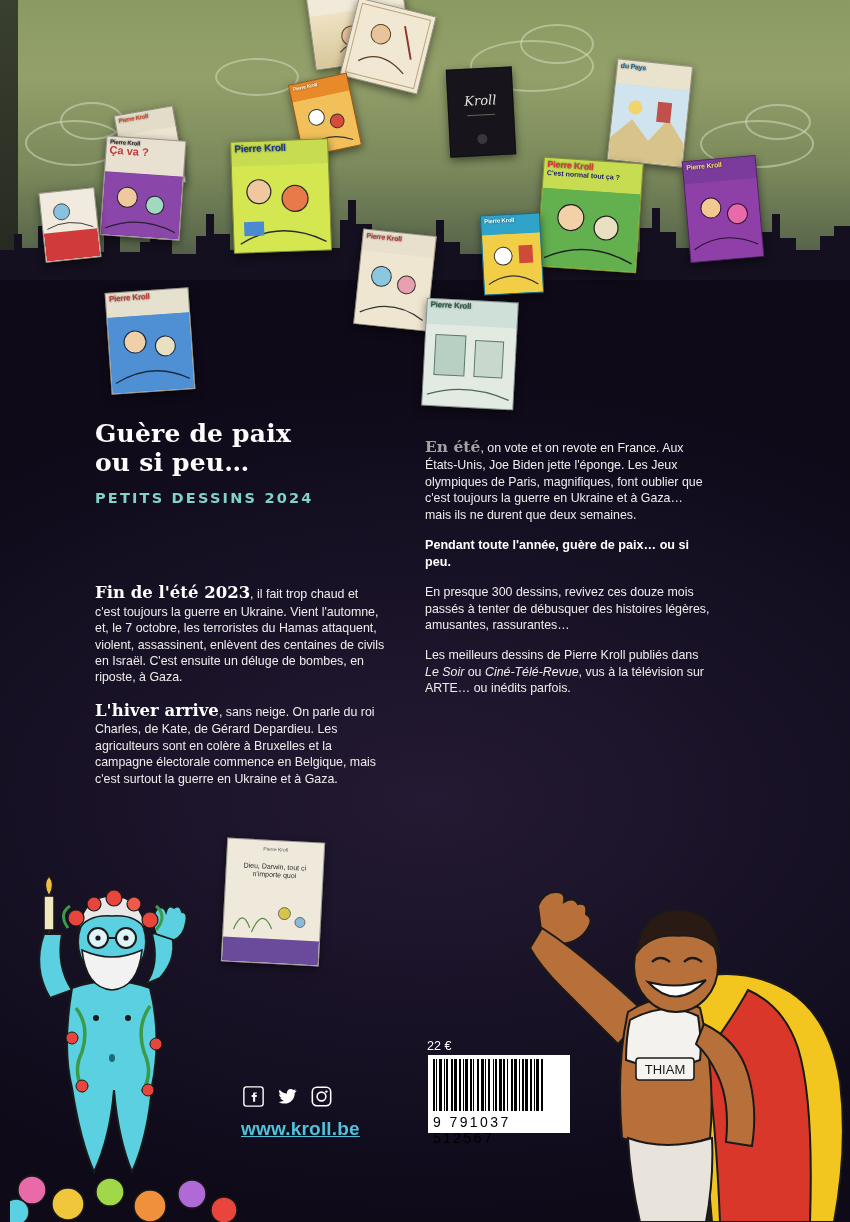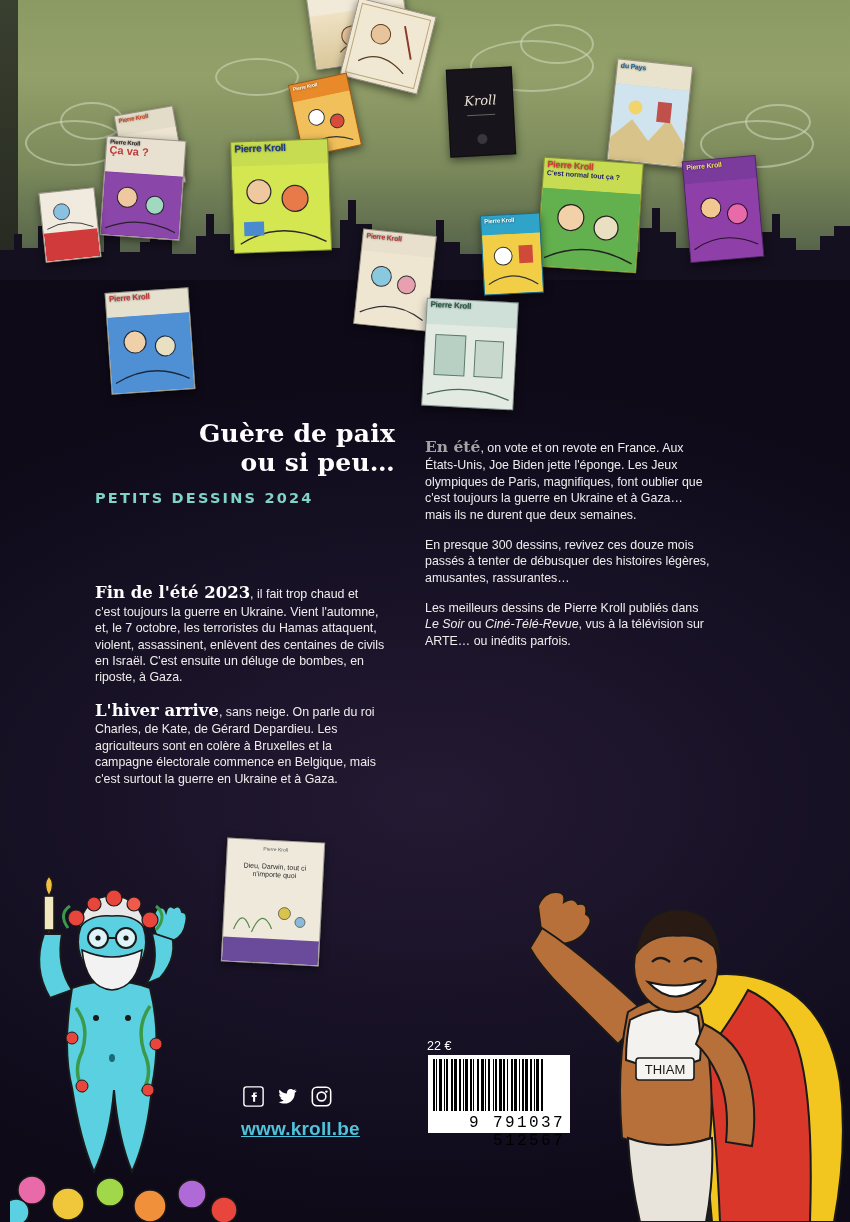--- a/index.html
+++ b/index.html
@@ -83,21 +83,20 @@
     left: 95px; top: 420px;
     width: 300px;
     color: #ffffff;
   }
   .title-main {
     font-family: "DejaVu Serif", serif;
     font-weight: bold;
     font-size: 25px;
     line-height: 1.15;
     letter-spacing: 0.2px;
-    text-align: right;
   }
   .title-sub {
     margin-top: 12px;
     font-family: "DejaVu Sans", sans-serif;
     font-size: 14.5px;
     font-weight: bold;
     letter-spacing: 2.2px;
     color: #7fd4c6;
   }
 
@@ -160,25 +159,25 @@
     position: absolute;
     left: 428px; top: 1055px;
     width: 142px; height: 78px;
     background: #ffffff;
     padding: 4px 5px 2px 5px;
     box-sizing: border-box;
   }
   .bars { height: 52px; display: flex; align-items: stretch; gap: 0; }
   .bars i { display: block; background: #000; }
   .bc-digits {
-    font-family: Liberation Mono, monospace;
-    font-size: 16px;
+    font-family: Liberation Sans, sans-serif;
+    font-size: 14px;
     letter-spacing: 2.4px;
     color: #000;
-    text-align: right;
+    text-align: left;
     padding-top: 3px;
   }
 
   
   .char { position: absolute; }
 </style>
 </head>
 <body>
 
 <div id="page">
@@ -394,20 +393,21 @@
     </div>
     <div class="para">
       <span class="lead">L'hiver arrive</span><span>, sans neige. On parle du roi Charles, de Kate, de Gérard Depardieu. Les agriculteurs sont en colère à Bruxelles et la campagne électorale commence en Belgique, mais c'est surtout la guerre en Ukraine et à Gaza.</span>
     </div>
   </div>
 
   <div class="col col-right">
     <div class="para">
       <span class="lead-sm">En été</span><span>, on vote et on revote en France. Aux États-Unis, Joe Biden jette l'éponge. Les Jeux olympiques de Paris, magnifiques, font oublier que c'est toujours la guerre en Ukraine et à Gaza… mais ils ne durent que deux semaines.</span>
     </div>
+    <div class="para bold-line">Pendant toute l'année, guère de paix… ou si peu.</div>
     <div class="para">En presque 300 dessins, revivez ces douze mois passés à tenter de débusquer des histoires légères, amusantes, rassurantes…</div>
     <div class="para">
       <span>Les meilleurs dessins de Pierre Kroll publiés dans </span><span class="it">Le Soir</span><span> ou </span><span class="it">Ciné-Télé-Revue</span><span>, vus à la télévision sur ARTE… ou inédits parfois.</span>
     </div>
   </div>
 
   <svg class="char" style="left:10px; top:838px; width:230px; height:384px;" viewBox="0 0 230 384">
 
     <path d="M52 150 Q30 120 40 90" stroke="#2a2a2a" stroke-width="2" fill="none"></path>
     <path d="M40 160 Q22 130 34 96 L52 96 Q46 128 62 152 Z" fill="#5ad0e0" stroke="#1a1a1a" stroke-width="2"></path>

